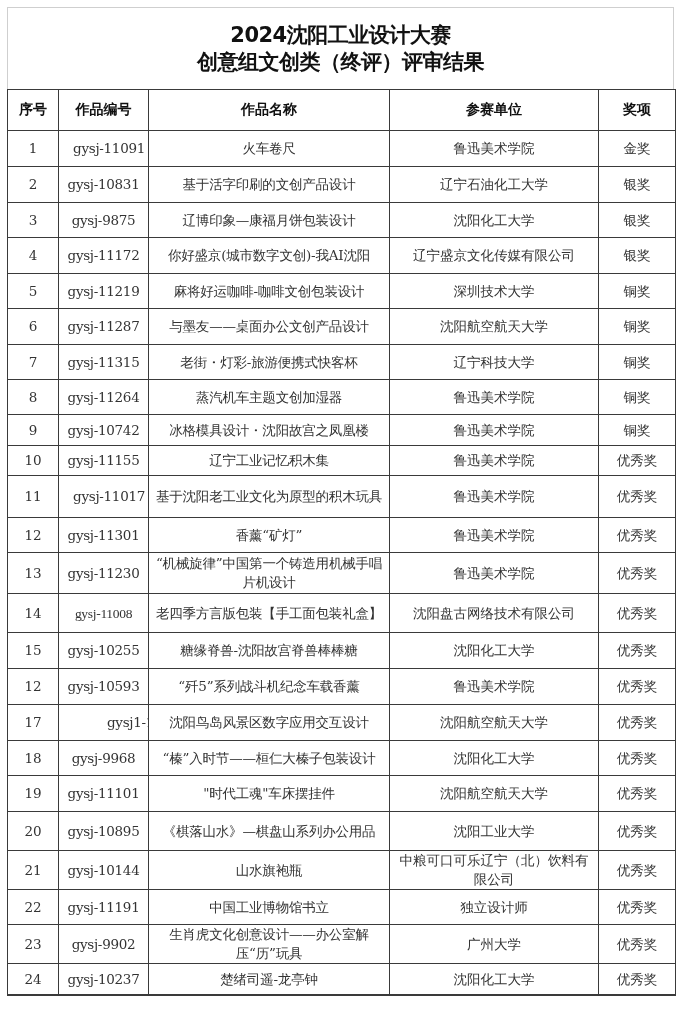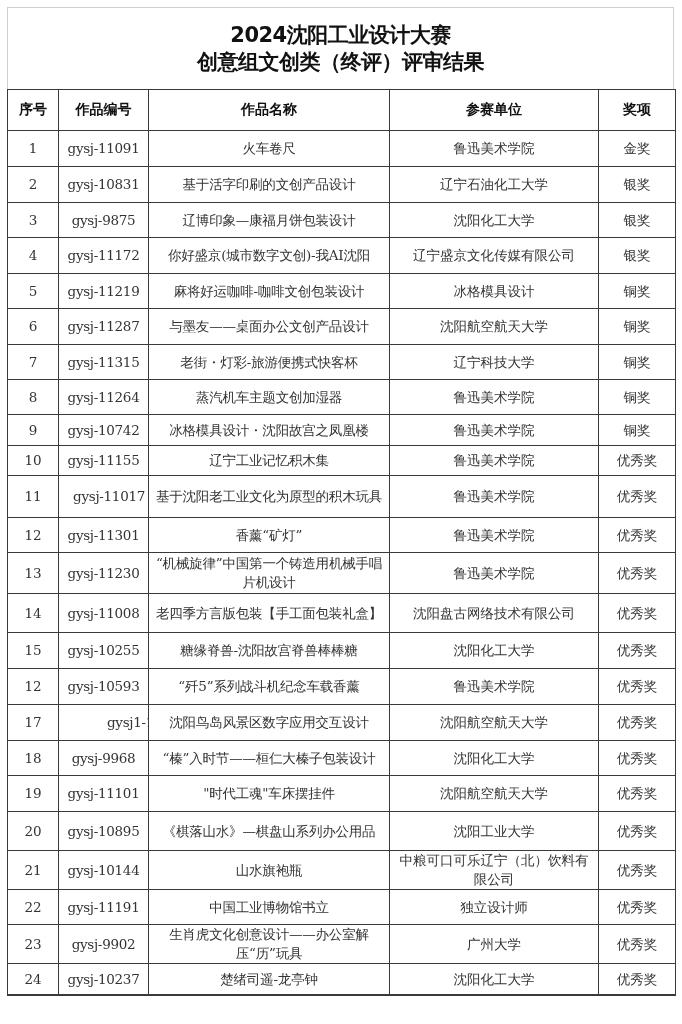--- a/index.html
+++ b/index.html
@@ -54,21 +54,21 @@
       <th>序号</th>
       <th>作品编号</th>
       <th>作品名称</th>
       <th>参赛单位</th>
       <th>奖项</th>
     </tr>
   </thead>
   <tbody id="rows">
       <tr>
         <td style="height: 35px;">1</td>
-        <td class="code" style="height: 35px;">gysj-11091</td>
+        <td class="code" style="height: 35px; text-align: right;">gysj-11091</td>
         <td class="name" style="height: 35px;">火车卷尺</td>
         <td class="unit" style="height: 35px;">鲁迅美术学院</td>
         <td class="award" style="height: 35px;">金奖</td>
       </tr>
       <tr>
         <td style="height: 35px;">2</td>
         <td class="code" style="height: 35px;">gysj-10831</td>
         <td class="name" style="height: 35px;">基于活字印刷的文创产品设计</td>
         <td class="unit" style="height: 35px;">辽宁石油化工大学</td>
         <td class="award" style="height: 35px;">银奖</td>
@@ -84,21 +84,21 @@
         <td style="height: 35px;">4</td>
         <td class="code" style="height: 35px;">gysj-11172</td>
         <td class="name" style="height: 35px;">你好盛京(城市数字文创)-我AI沈阳</td>
         <td class="unit" style="height: 35px;">辽宁盛京文化传媒有限公司</td>
         <td class="award" style="height: 35px;">银奖</td>
       </tr>
       <tr>
         <td style="height: 34px;">5</td>
         <td class="code" style="height: 34px;">gysj-11219</td>
         <td class="name" style="height: 34px;">麻将好运咖啡-咖啡文创包装设计</td>
-        <td class="unit" style="height: 34px;">冰格模具设计</td>
+        <td class="unit" style="height: 34px;">深圳技术大学</td>
         <td class="award" style="height: 34px;">铜奖</td>
       </tr>
       <tr>
         <td style="height: 35px;">6</td>
         <td class="code" style="height: 35px;">gysj-11287</td>
         <td class="name" style="height: 35px;">与墨友——桌面办公文创产品设计</td>
         <td class="unit" style="height: 35px;">沈阳航空航天大学</td>
         <td class="award" style="height: 35px;">铜奖</td>
       </tr>
       <tr>
@@ -145,21 +145,21 @@
       </tr>
       <tr>
         <td style="height: 40px;">13</td>
         <td class="code" style="height: 40px;">gysj-11230</td>
         <td class="name" style="height: 40px;">“机械旋律”中国第一个铸造用机械手唱片机设计</td>
         <td class="unit" style="height: 40px;">鲁迅美术学院</td>
         <td class="award" style="height: 40px;">优秀奖</td>
       </tr>
       <tr>
         <td style="height: 38px;">14</td>
-        <td class="code" style="height: 38px;">gysj-11008</td>
+        <td class="code" style="height: 38px; font-family: Liberation Serif, serif;">gysj-11008</td>
         <td class="name" style="height: 38px;">老四季方言版包装【手工面包装礼盒】</td>
         <td class="unit" style="height: 38px;">沈阳盘古网络技术有限公司</td>
         <td class="award" style="height: 38px;">优秀奖</td>
       </tr>
       <tr>
         <td style="height: 35px;">15</td>
         <td class="code" style="height: 35px;">gysj-10255</td>
         <td class="name" style="height: 35px;">糖缘脊兽-沈阳故宫脊兽棒棒糖</td>
         <td class="unit" style="height: 35px;">沈阳化工大学</td>
         <td class="award" style="height: 35px;">优秀奖</td>

